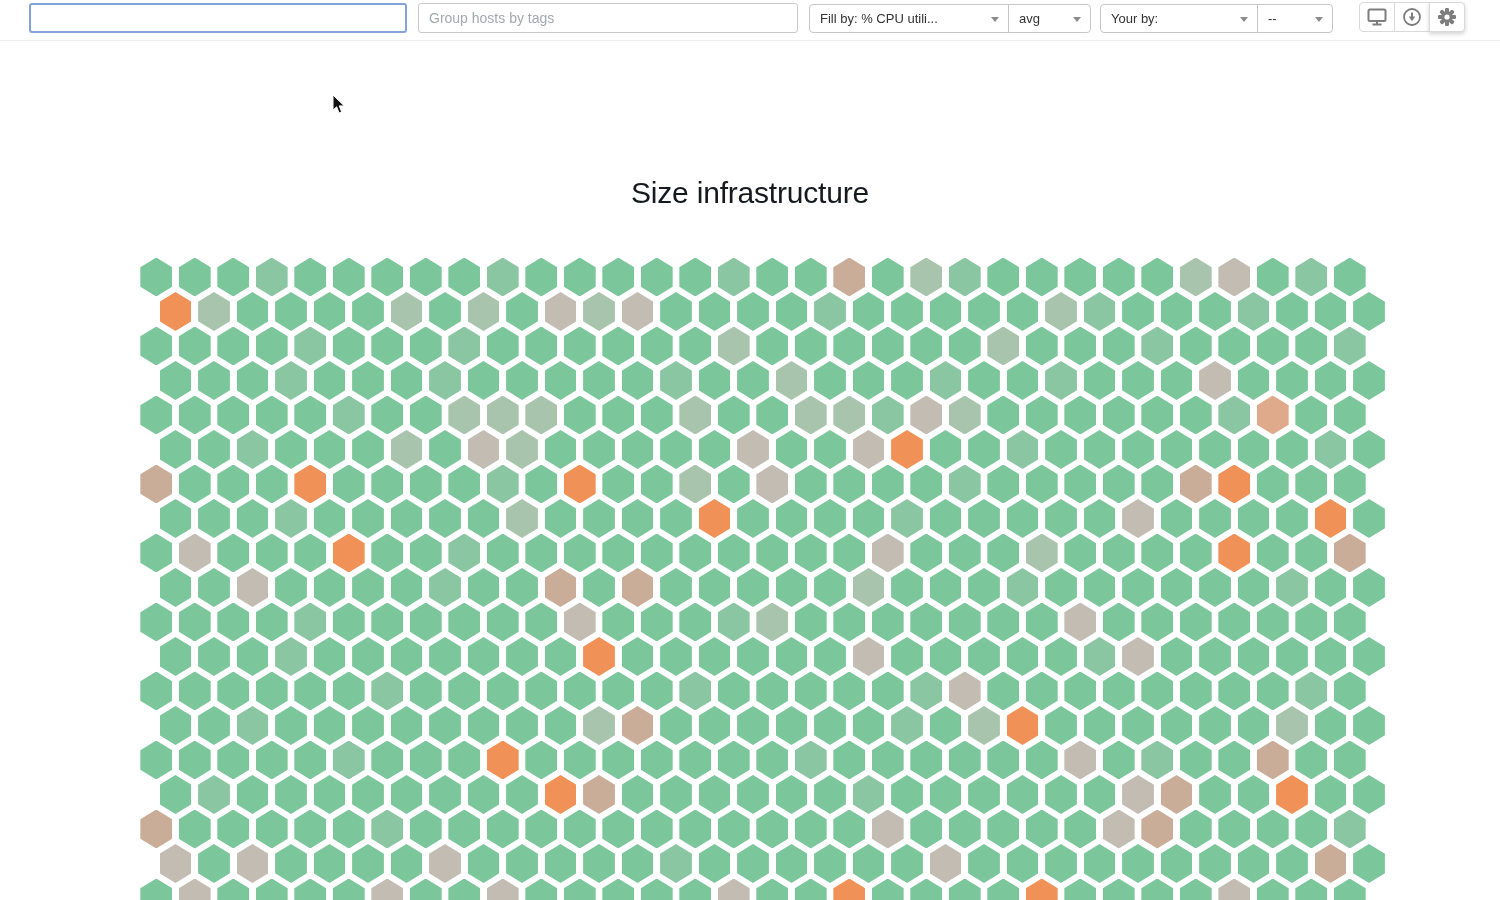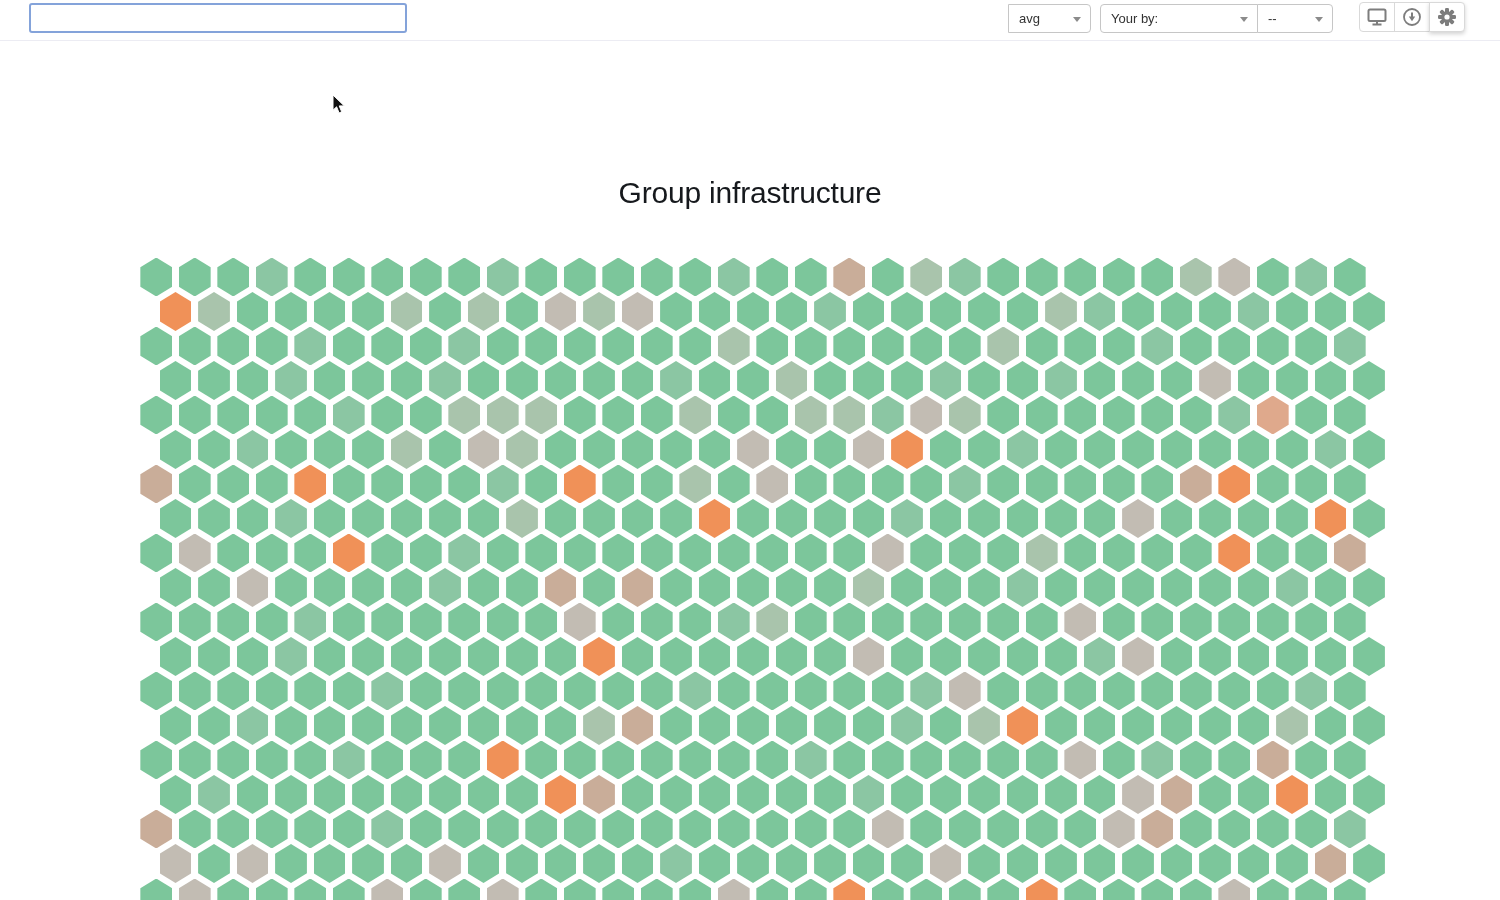--- a/index.html
+++ b/index.html
@@ -56,21 +56,26 @@
   
   .cursor { position:absolute; left:332px; top:94px; z-index:9; pointer-events:none; }
 </style>
 </head>
 <body>
 
 <div class="toolbar">
 
   <input class="search-input" type="text" value="" style="">
 
+  <input class="group-input" type="text" placeholder="Group hosts by tags" style="">
 
+  <div class="selectbox sb-rl" style="left:809px; width:200px;">
+    <span>Fill by: % CPU utili...</span>
+    <span class="caret"></span>
+  </div>
 
   <div class="selectbox sb-rr" style="left:1008px; width:83px;">
     <span>avg</span>
     <span class="caret"></span>
   </div>
 
   <div class="selectbox sb-rl" style="left:1100px; width:158px;">
     <span>Your by:</span>
     <span class="caret"></span>
   </div>
@@ -102,21 +107,21 @@
           <rect x="8" y="1" width="4" height="18" rx="1.2" transform="rotate(90 10 10)"></rect>
           <rect x="8" y="1" width="4" height="18" rx="1.2" transform="rotate(135 10 10)"></rect>
           <circle cx="10" cy="10" r="5.6"></circle>
         </g>
         <circle cx="10" cy="10" r="2.6" fill="#fff"></circle>
       </svg>
     </div>
   </div>
 </div>
 
-<div class="page-title">Group infrastructure</div>
+<div class="page-title">Size infrastructure</div>
 
 <div class="hexmap">
     <div class="hex-row">
       <div class="hex">
         <i style="background: rgb(124, 198, 155);"></i>
       </div>
       <div class="hex">
         <i style="background: rgb(124, 198, 155);"></i>
       </div>
       <div class="hex">

